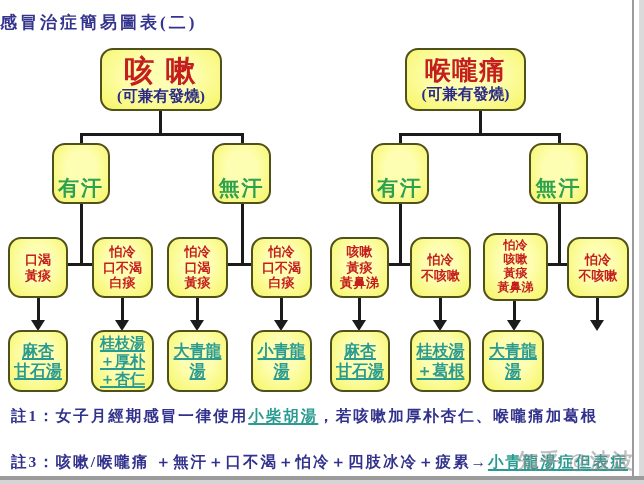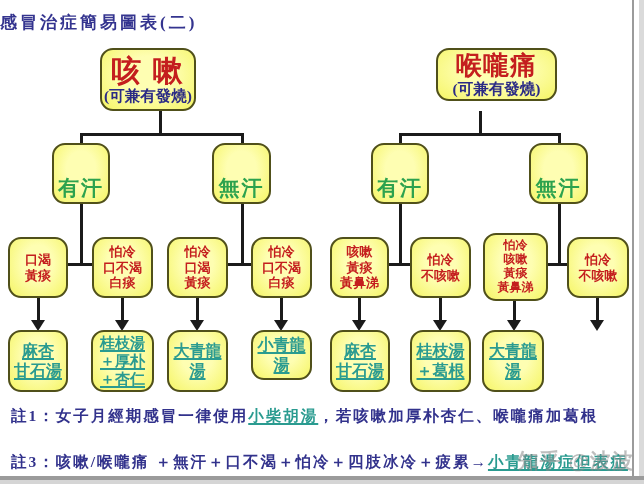--- a/index.html
+++ b/index.html
@@ -77,25 +77,25 @@
   <div class="line" style="left:558px;top:133px;width:3px;height:14px"></div>
   <div class="line" style="left:399px;top:202px;width:3px;height:64px"></div>
   <div class="line" style="left:558px;top:202px;width:3px;height:64px"></div>
   <div class="line" style="left:386px;top:263px;width:27px;height:3px"></div>
   <div class="line" style="left:545px;top:263px;width:25px;height:3px"></div>
   <div class="line" style="left:358px;top:296px;width:3px;height:27px"></div>
   <div class="line" style="left:439px;top:296px;width:3px;height:27px"></div>
   <div class="line" style="left:513px;top:298px;width:3px;height:25px"></div>
   <div class="line" style="left:596px;top:296px;width:3px;height:27px"></div>
 
-  <div class="box" style="left:100px;top:48px;width:96px;height:63px">
+  <div class="box" style="left:100px;top:48px;width:122px;height:63px">
     <div class="root-main">咳 嗽</div>
     <div class="root-sub">(可兼有發燒)</div>
   </div>
-  <div class="box" style="left:436px;top:48px;width:121px;height:53px">
+  <div class="box" style="left:405px;top:48px;width:121px;height:63px">
     <div class="root-main three">喉嚨痛</div>
     <div class="root-sub">(可兼有發燒)</div>
   </div>
 
   <div class="box" style="left:52px;top:143px;width:58px;height:61px">
     <span class="branch-label">有汗</span>
   </div>
   <div class="box" style="left:212px;top:143px;width:59px;height:61px">
     <span class="branch-label">無汗</span>
   </div>
@@ -161,21 +161,21 @@
   </div>
   <div class="box" style="left:91px;top:330px;width:63px;height:62px">
     <span class="treatment-label small">桂枝湯
 ＋厚朴
 ＋杏仁</span>
   </div>
   <div class="box" style="left:167px;top:330px;width:61px;height:62px">
     <span class="treatment-label">大青龍
 湯</span>
   </div>
-  <div class="box" style="left:251px;top:330px;width:61px;height:50px">
+  <div class="box" style="left:251px;top:330px;width:61px;height:62px">
     <span class="treatment-label">小青龍
 湯</span>
   </div>
 
   <div class="box" style="left:330px;top:330px;width:60px;height:62px">
     <span class="treatment-label">麻杏
 甘石湯</span>
   </div>
   <div class="box" style="left:410px;top:330px;width:61px;height:62px">
     <span class="treatment-label">桂枝湯

